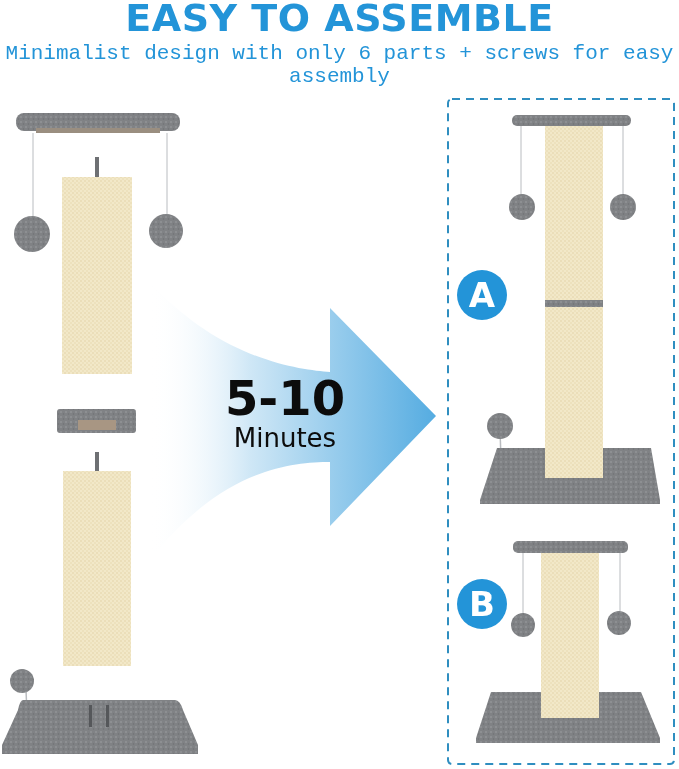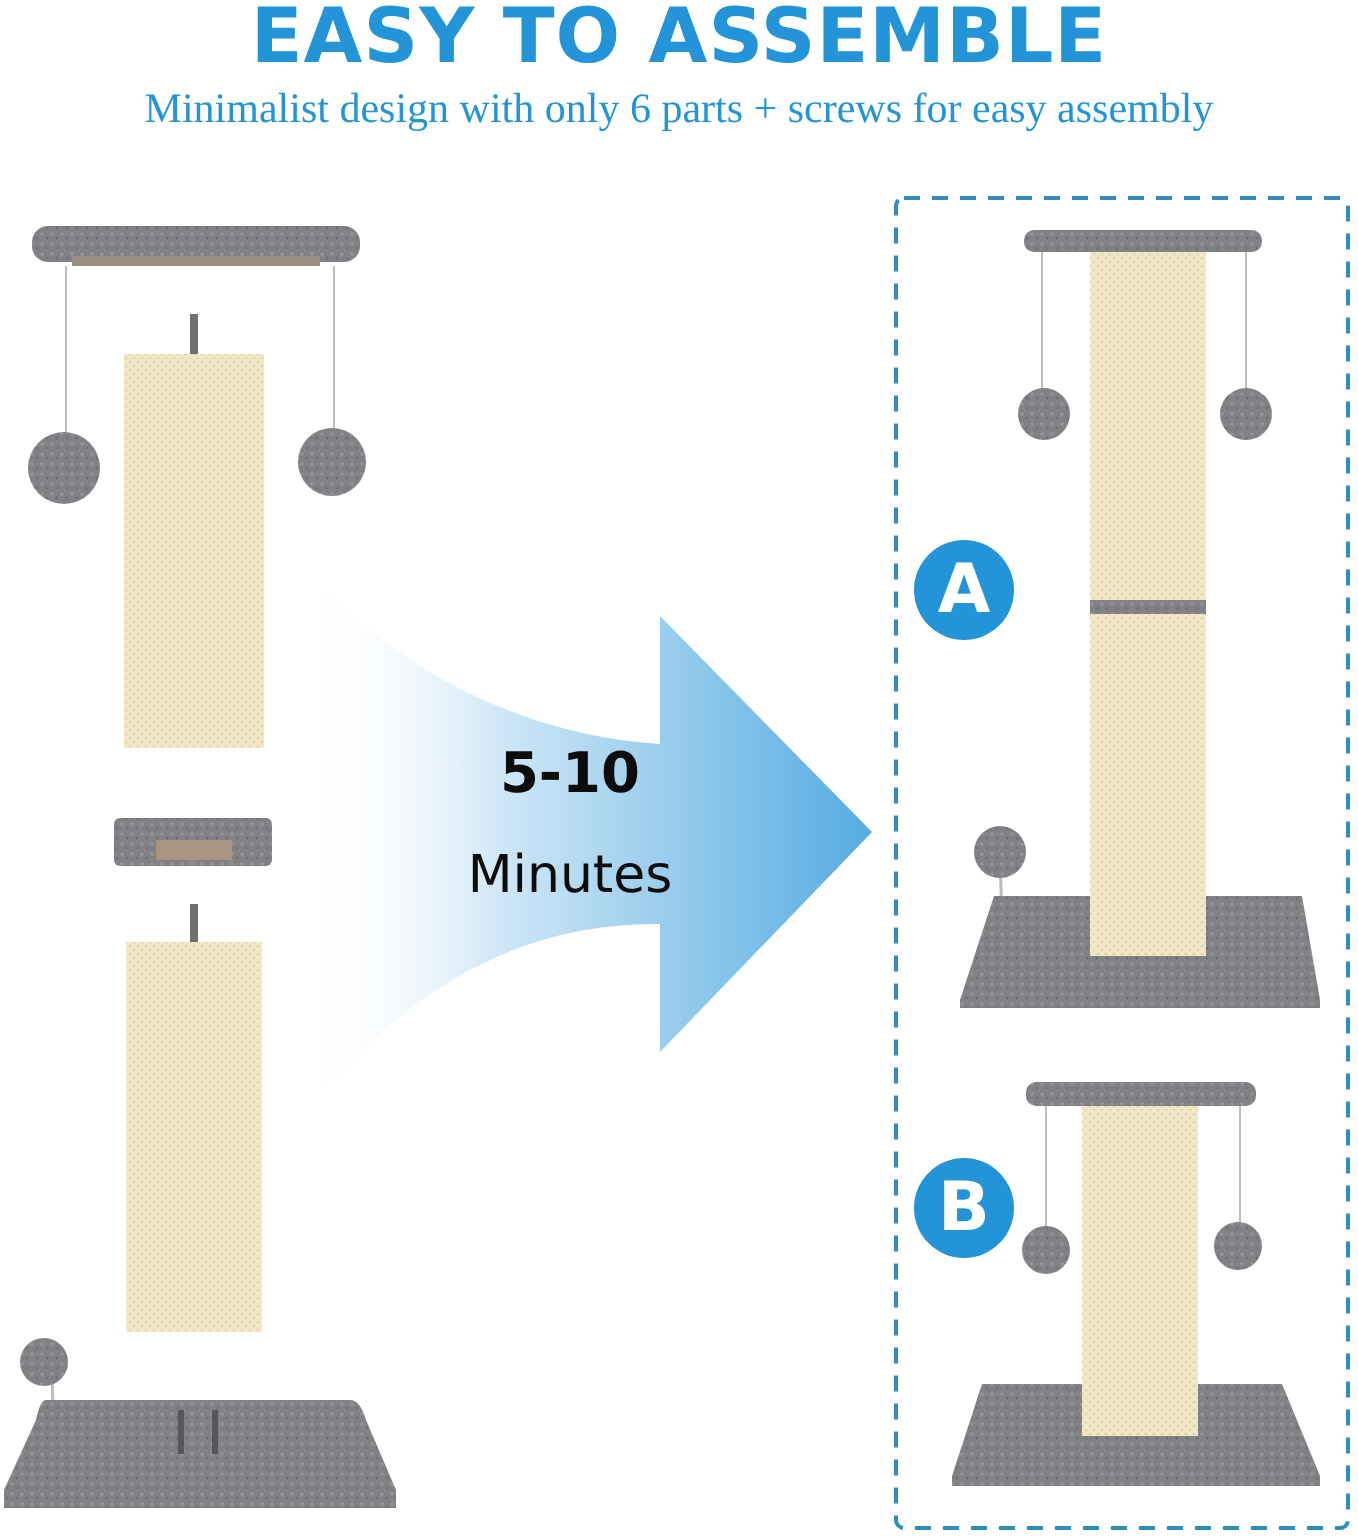--- a/index.html
+++ b/index.html
@@ -1,21 +1,21 @@
 <!DOCTYPE html>
 <html><head>
 <meta charset="utf-8">
 <style>
   html, body { margin:0; padding:0; background:#ffffff; }
   body { width:679px; height:769px; position:relative; overflow:hidden; font-family:"Liberation Sans", sans-serif; }
   .abs { position:absolute; }
   .title { left:0; top:-4px; width:679px; text-align:center; color:#2394d8; font-family:"DejaVu Sans", sans-serif; font-weight:bold; font-size:38px; letter-spacing:0.5px; }
-  .subtitle { left:0; top:42px; width:679px; text-align:center; color:#2394d8; font-family:Liberation Serif, serif; font-size:21px; }
+  .subtitle { left:0; top:42px; width:679px; text-align:center; color:#2394d8; font-family:Liberation Mono, monospace; font-size:21px; }
   svg.art { position:absolute; left:0; top:0; }
-  .big { left:190px; top:370px; width:190px; text-align:center; font-family:"DejaVu Sans", sans-serif; font-weight:bold; font-size:28px; color:#0c0c0c; }
+  .big { left:190px; top:370px; width:190px; text-align:center; font-family:"DejaVu Sans", sans-serif; font-weight:bold; font-size:48px; color:#0c0c0c; }
   .small { left:190px; top:423px; width:190px; text-align:center; font-family:"DejaVu Sans", sans-serif; font-size:26px; color:#0c0c0c; }
   .badge { width:50px; height:50px; border-radius:50%; background:#2394d8; color:#fff; font-family:"DejaVu Sans", sans-serif; font-weight:bold; font-size:34px; text-align:center; line-height:50px; }
 </style>
 </head>
 <body>
 
 <div class="abs title">EASY TO ASSEMBLE</div>
 <div class="abs subtitle">Minimalist design with only 6 parts + screws for easy assembly</div>
 
 <svg class="art" width="679" height="769" viewBox="0 0 679 769">

